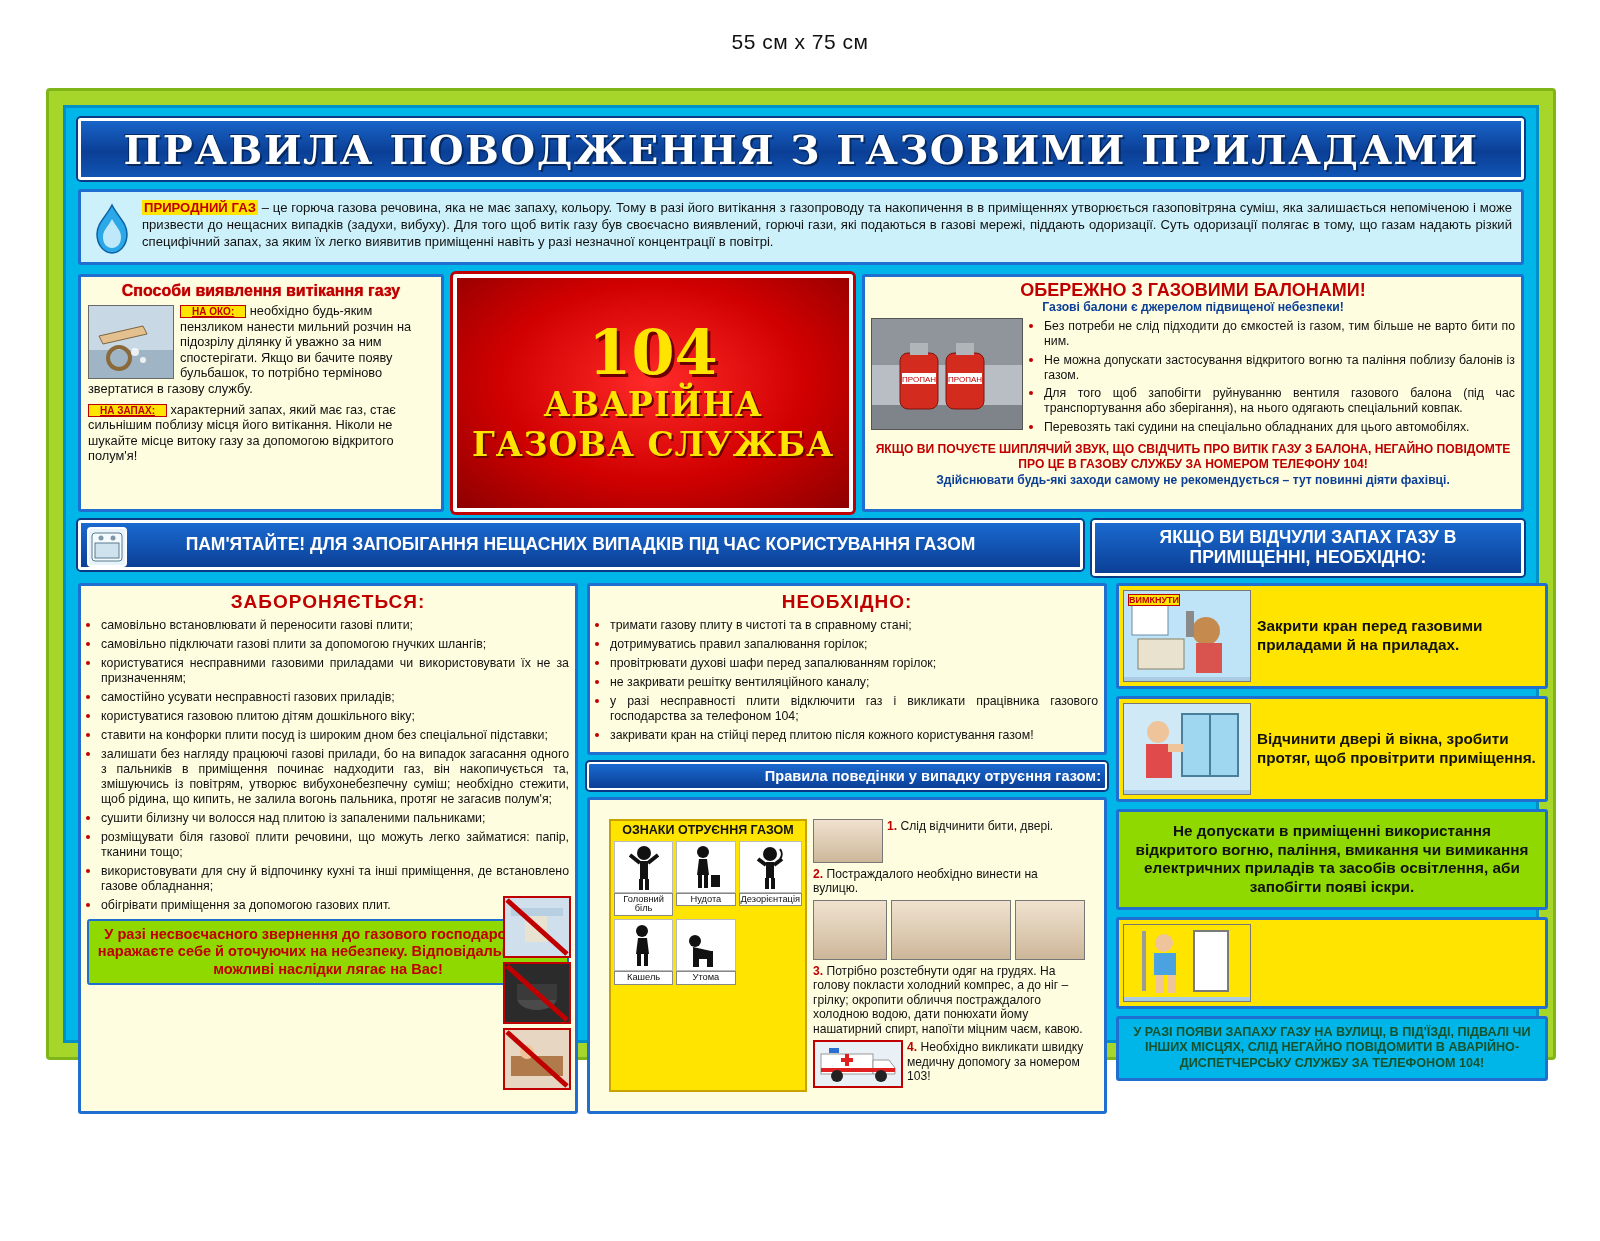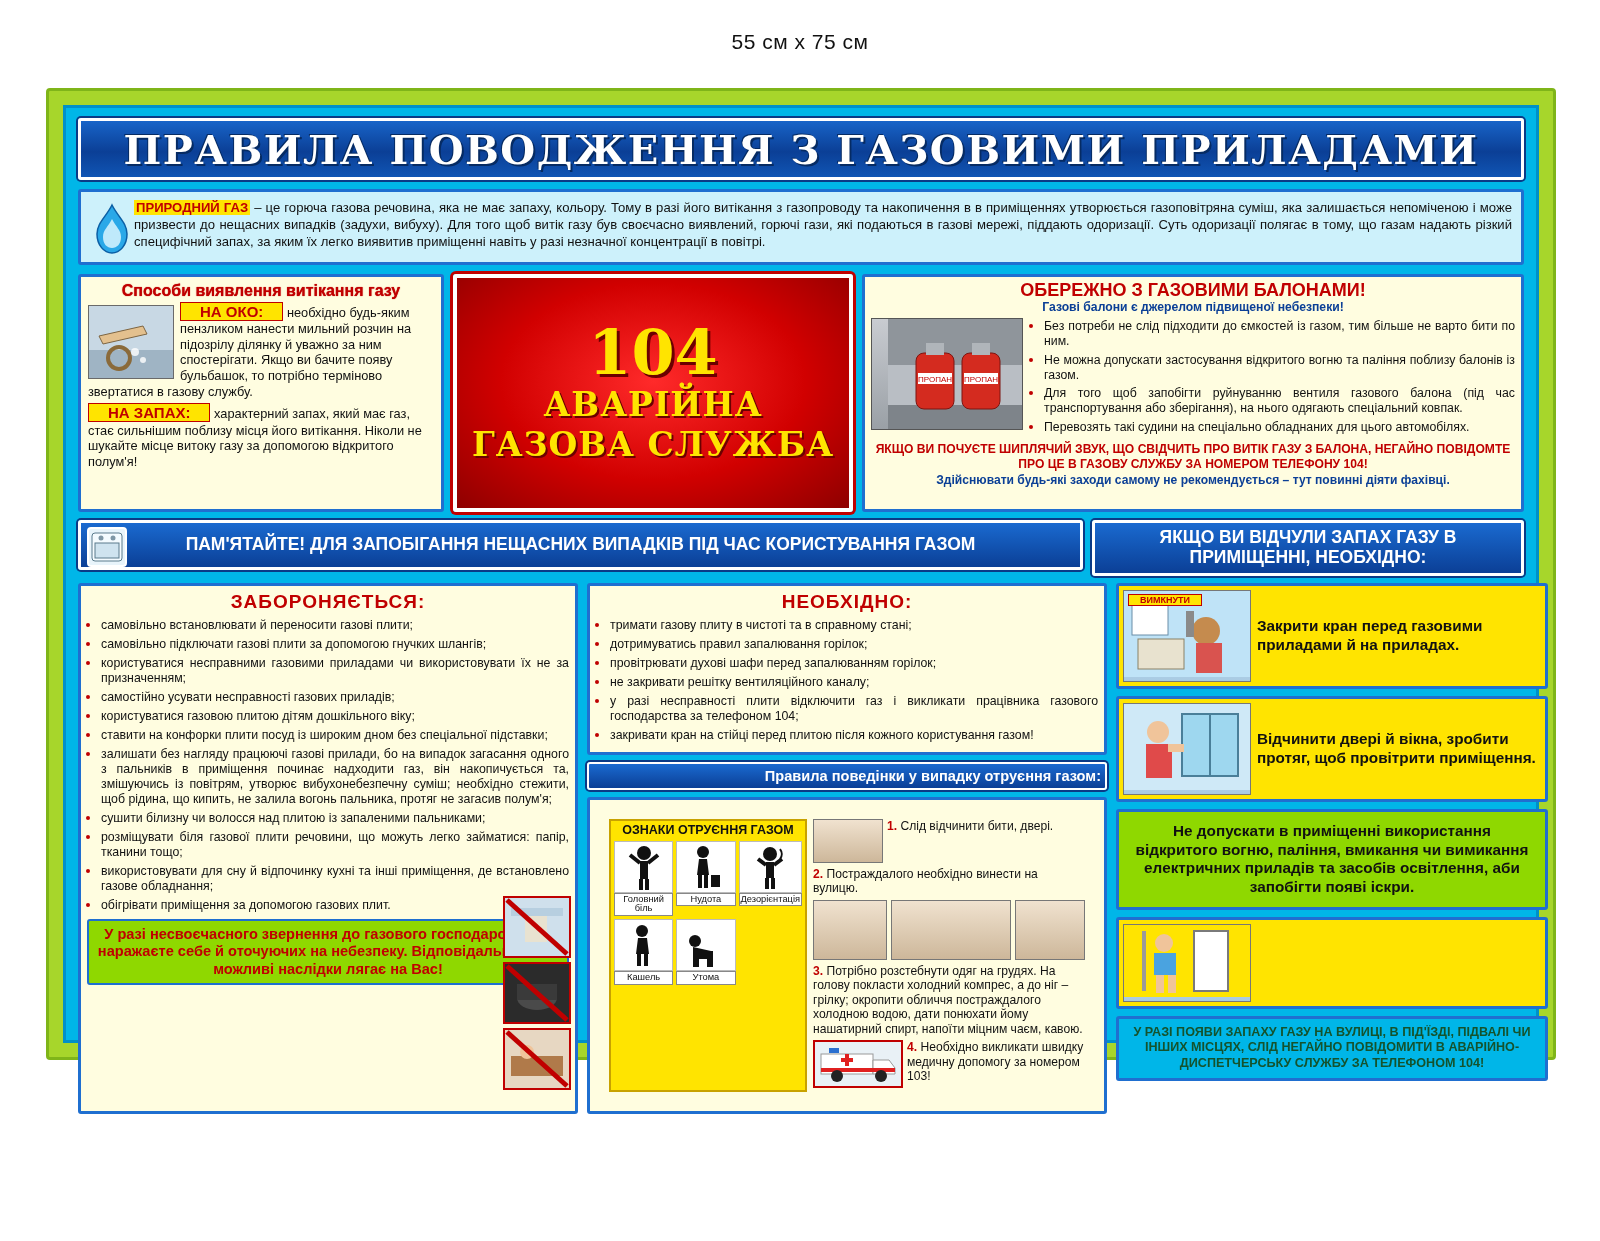--- a/index.html
+++ b/index.html
@@ -57,20 +57,21 @@
     white-space: nowrap;
   }
   
   .intro {
     margin-top: 9px;
     background: #cdf1fb;
     border: 3px solid #1f6fd0;
     border-radius: 3px;
     display: flex;
     padding: 7px 9px;
+    gap: 8px;
   }
   .flame {
     width: 44px; flex: 0 0 44px;
     display: flex; align-items: flex-start; justify-content: center;
     padding-top: 4px;
   }
   .intro p {
     margin: 0;
     font-size: 13.1px;
     line-height: 1.30;
@@ -100,22 +101,23 @@
     font-weight: bold;
     line-height: 1.12;
     text-shadow: 0 0 1px #c00000;
   }
   .detect p { margin: 0 0 5px 0; font-size: 12.8px; line-height: 1.22; color: #111; }
   .tag {
     background: #ffe400;
     border: 1px solid #c00000;
     color: #c00000;
     font-weight: bold;
-    padding: 0 19px;
-    font-size: 15px;
+    padding: 0 11px;
+    font-size: 10px;
+    text-decoration: underline;
   }
   .detect-img {
     float: left;
     width: 86px; height: 74px;
     margin: 2px 6px 2px 0;
     border: 1px solid #6a6a6a;
     background: linear-gradient(180deg,#dfe9f2 0%, #b9cbd9 100%);
     position: relative; overflow: hidden;
   }
   .emergency {
@@ -153,21 +155,21 @@
   .cyl-sub {
     text-align: center;
     color: #0b3f96; font-weight: bold; font-size: 12.2px;
     margin-bottom: 4px;
   }
   .cyl-body { display: flex; gap: 7px; }
   .cyl-img {
     flex: 0 0 152px; height: 112px;
     border: 1px solid #555;
     background: linear-gradient(180deg,#c9ccd1 0%, #9aa0a6 100%);
-    position: relative; overflow: hidden; padding-left: 16px;
+    position: relative; overflow: hidden;
   }
   ul.bl { margin: 0; padding-left: 14px; }
   ul.bl li {
     font-size: 12.3px; line-height: 1.21; color: #111; margin-bottom: 3px;
     text-align: justify;
   }
   ul.bl li::marker { color: #c00000; font-size: 13px; }
   .cyl-warn {
     margin-top: 4px;
     text-align: center;
@@ -307,21 +309,21 @@
     background: #00b6e8;
     border: 3px solid #1f6fd0;
     border-radius: 3px;
     padding: 6px;
     text-align: center;
     color: #14532d; font-weight: bold; font-size: 12.6px; line-height: 1.25;
   }
   .vimknuty {
     position: absolute; left: 4px; top: 3px;
     background: #ffe400; border: 1px solid #c00000;
-    color: #c00000; font-weight: bold; font-size: 9px; padding: 0 11px;
+    color: #c00000; font-weight: bold; font-size: 9px; padding: 0 0;
   }
   .amb {
     width: 100%; height: 100%;
     background: linear-gradient(180deg,#dfe7ee 0%, #ffffff 70%);
     position: relative;
   }
 </style>
 </head>
 <body>
 

